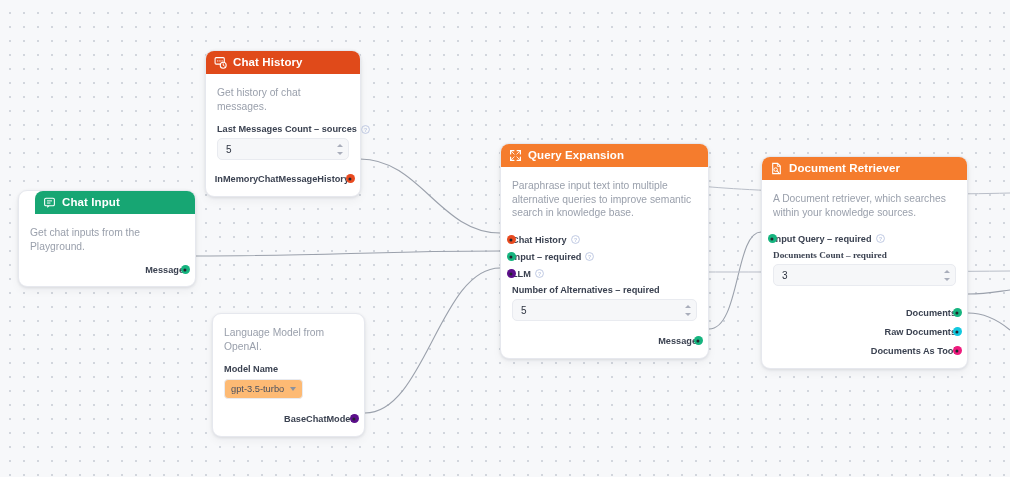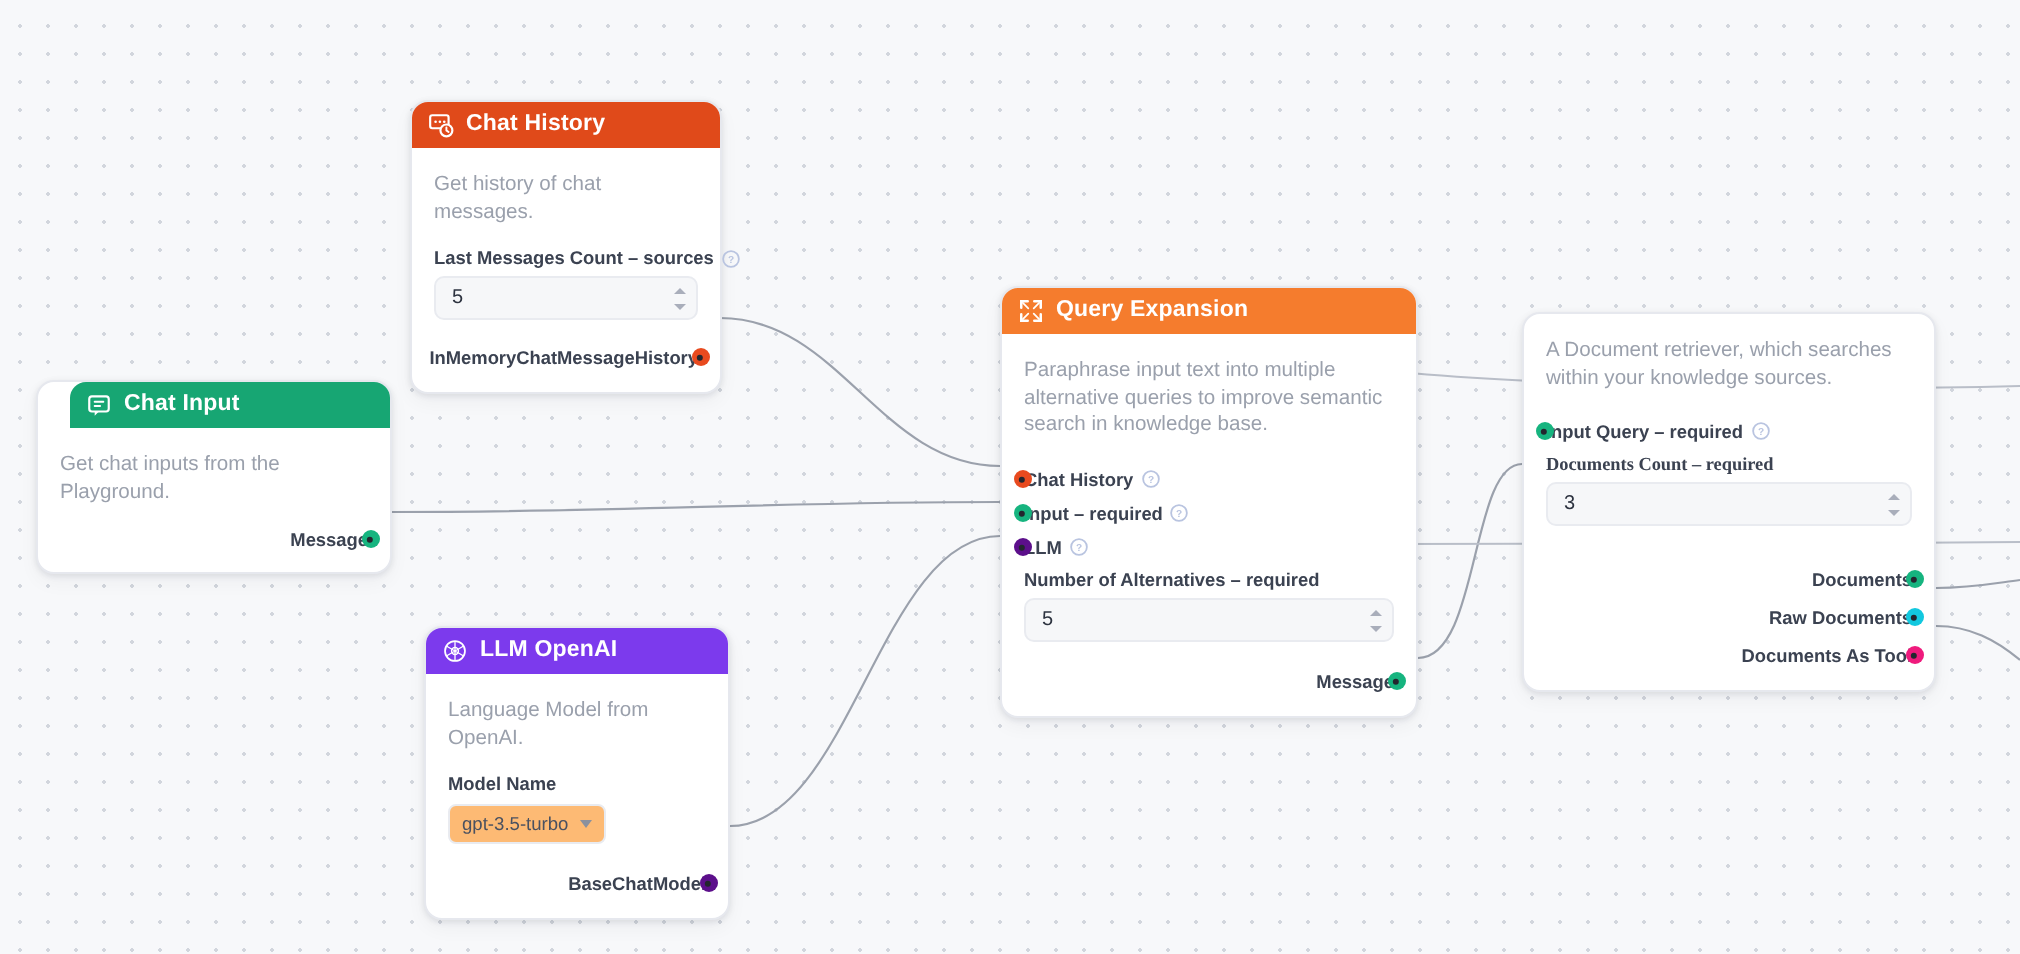--- a/index.html
+++ b/index.html
@@ -243,28 +243,20 @@
     <div class="node-body" style="padding-bottom:8px;">
       <p class="node-desc" style="margin-bottom:8px;">Get chat inputs from the Playground.</p>
       <div class="out-row">
         <span class="out-label">Message</span>
         <span class="port port-right" style="background:#16b47f; top:4px;"></span>
       </div>
     </div>
   </div>
 
   <div class="node" style="left:212px; top:313px; width:153px;">
-    <div class="node-header" style="background:#7c3aed;">
-      <svg class="hdr-icon" viewBox="0 0 24 24">
-        <circle cx="12" cy="12" r="9.2" fill="none" stroke="#fff" stroke-width="1.6"></circle>
-        <path d="M12 3.2 L12 20.8 M4.4 7.6 L19.6 16.4 M4.4 16.4 L19.6 7.6" stroke="#fff" stroke-width="1.2"></path>
-        <circle cx="12" cy="12" r="3.2" fill="none" stroke="#fff" stroke-width="1.3"></circle>
-      </svg>
-      <span class="node-title">LLM OpenAI</span>
-    </div>
     <div class="node-body">
       <p class="node-desc">Language Model from OpenAI.</p>
       <div class="field-label">
         <span>Model Name</span>
       </div>
       <div class="select-box">
         <span>gpt-3.5-turbo</span>
         <span class="chev"></span>
       </div>
       <div class="out-row" style="margin-top:11px;">
@@ -330,20 +322,29 @@
       </div>
 
       <div class="out-row" style="margin-top:11px;">
         <span class="out-label">Message</span>
         <span class="port port-right" style="background:#16b47f; top:4px;"></span>
       </div>
     </div>
   </div>
 
   <div class="node" style="left:761px; top:156px; width:207px;">
+    <div class="node-header" style="background:#f57c2d;">
+      <svg class="hdr-icon" viewBox="0 0 24 24">
+        <path d="M5 2.5 H14 L19 7.5 V21.5 H5 Z" fill="none" stroke="#fff" stroke-width="2"></path>
+        <path d="M13.6 2.8 V8 H18.8" fill="none" stroke="#fff" stroke-width="1.6"></path>
+        <circle cx="10.5" cy="14" r="3.3" fill="none" stroke="#fff" stroke-width="1.8"></circle>
+        <path d="M13 16.5 L16 19.5" stroke="#fff" stroke-width="1.9" stroke-linecap="round"></path>
+      </svg>
+      <span class="node-title">Document Retriever</span>
+    </div>
     <div class="node-body">
       <p class="node-desc">A Document retriever, which searches within your knowledge sources.</p>
 
       <div class="port-row">
         <span class="port port-left" style="background:#16b47f; top:4px;"></span>
         <span class="field-label">
           <span>Input Query – required</span>
           <svg class="help-icon" viewBox="0 0 16 16">
             <circle cx="8" cy="8" r="7" fill="none" stroke="#b9c4e0" stroke-width="1.6"></circle>
             <text x="8" y="11.6" font-size="9" font-family="Liberation Sans, sans-serif" fill="#b9c4e0" text-anchor="middle">?</text>

